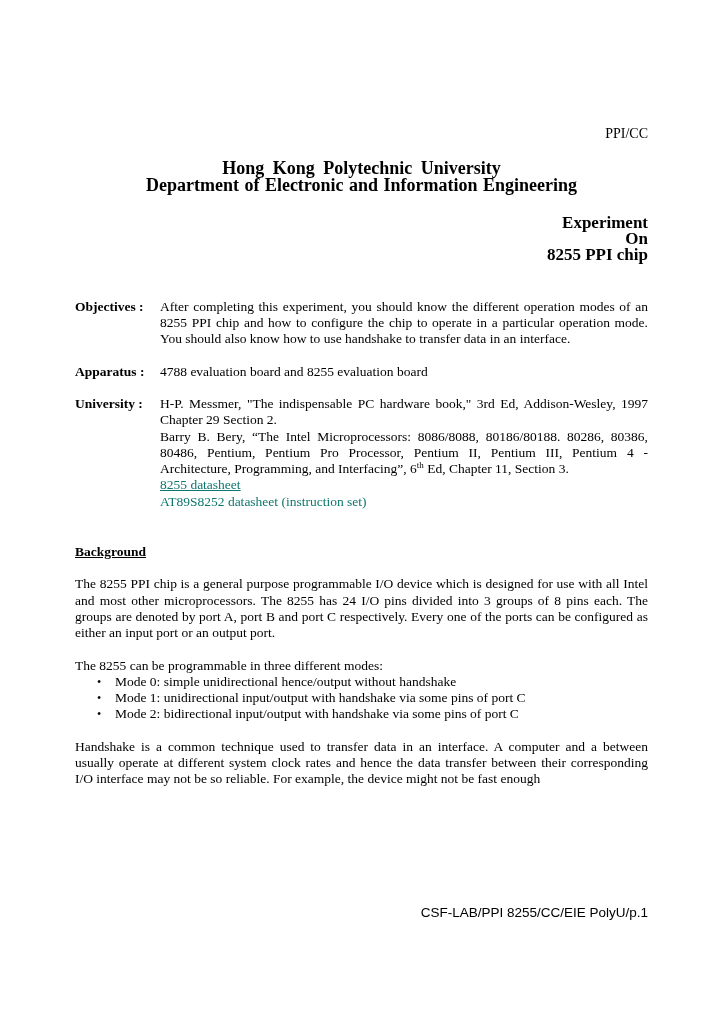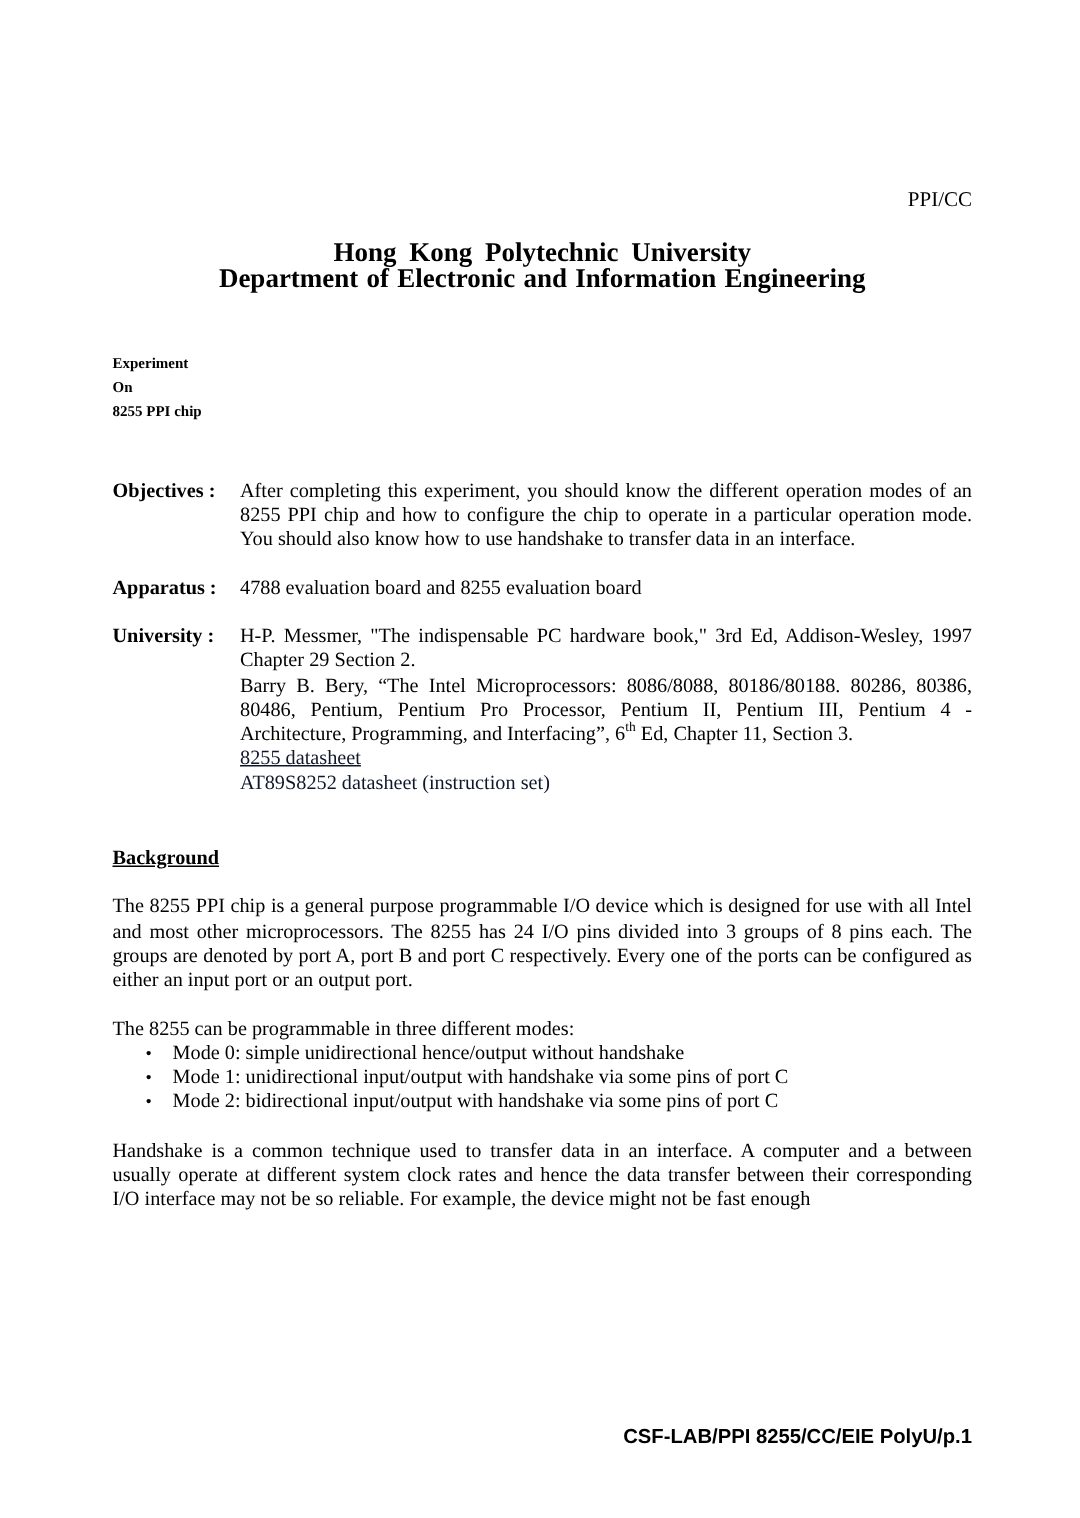--- a/index.html
+++ b/index.html
@@ -31,24 +31,24 @@
     font-size: 18px;
     margin-top: 18px;
   }
   .uni-header .university {
     word-spacing: 4px;
   }
   .uni-header .department {
     word-spacing: 1px;
   }
   .doc-title {
-    text-align: left;
+    text-align: right;
     font-weight: bold;
-    font-size: 10px;
-    margin-top: 42px;
+    font-size: 17px;
+    margin-top: 22px;
   }
   .labeled-section {
     display: flex;
     margin-top: 16px;
   }
   .labeled-section .label {
     width: 85px;
     flex-shrink: 0;
     font-weight: bold;
   }
@@ -59,21 +59,21 @@
   .content .para + .para {
     margin-top: 20px;
   }
   .objectives-block {
     margin-top: 35px;
   }
   .ref-links {
     text-align: left;
   }
   a.doc-link {
-    color: #0f172a;
+    color: #0f766e;
     text-decoration: none;
     cursor: pointer;
   }
   a.doc-link.underlined {
     text-decoration: underline;
   }
   sup {
     font-size: 9px;
     line-height: 0;
   }
@@ -97,24 +97,24 @@
   ul.modes-list li {
     display: flex;
   }
   ul.modes-list .bullet {
     width: 18px;
     flex-shrink: 0;
     font-size: 12px;
   }
   .page-footer {
     position: absolute;
-    top: 950px;
+    top: 905px;
     right: 72px;
     font-family: "Liberation Sans", "DejaVu Sans", sans-serif;
-    font-weight: bold;
+    font-weight: normal;
     font-size: 13.5px;
   }
 </style>
 </head>
 <body>
 
 <div class="page">
 
   <div class="doc-code">PPI/CC</div>
 

